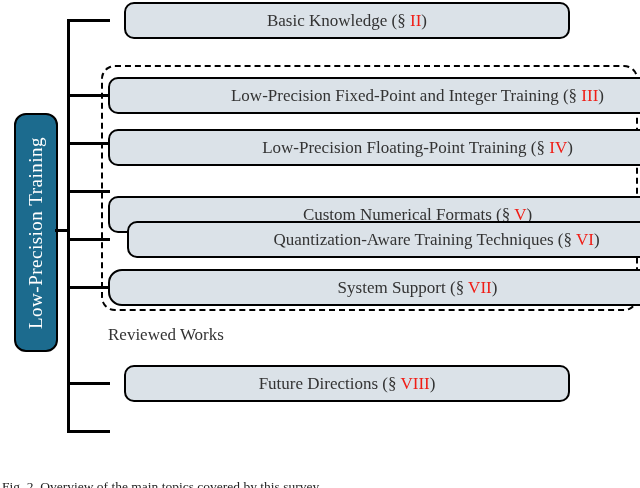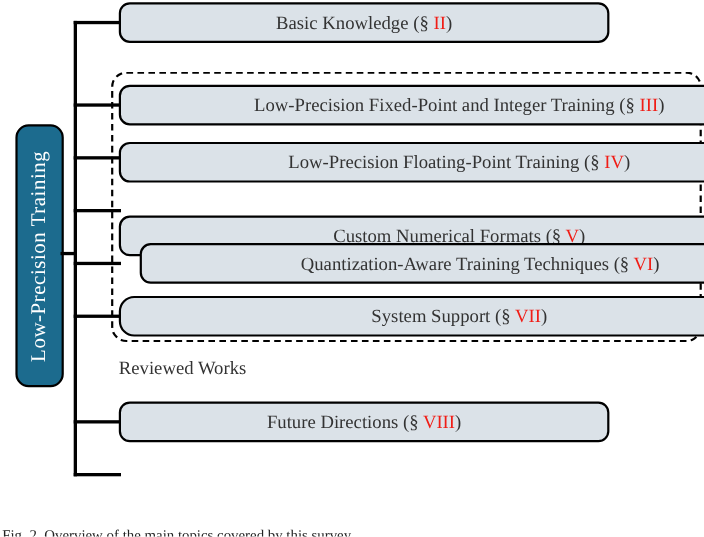--- a/index.html
+++ b/index.html
@@ -23,21 +23,21 @@
     background: var(--node-fill, #dbe2e8);
     border: 2.5px solid var(--line, #000);
     border-radius: 10px;
     display: flex;
     align-items: center;
     justify-content: center;
     font-size: 17px;
     color: var(--text, #333);
     white-space: nowrap;
   }
-  .node.outer { left: 108px; width: 446px; }
+  .node.outer { left: 124px; width: 446px; }
   .node.inner { left: 108px; width: 619px; }
   .section-num {
     color: var(--section-red, #f01d16);
   }
   #root-node {
     position: absolute;
     box-sizing: border-box;
     left: 14px;
     top: 113px;
     width: 44px;

